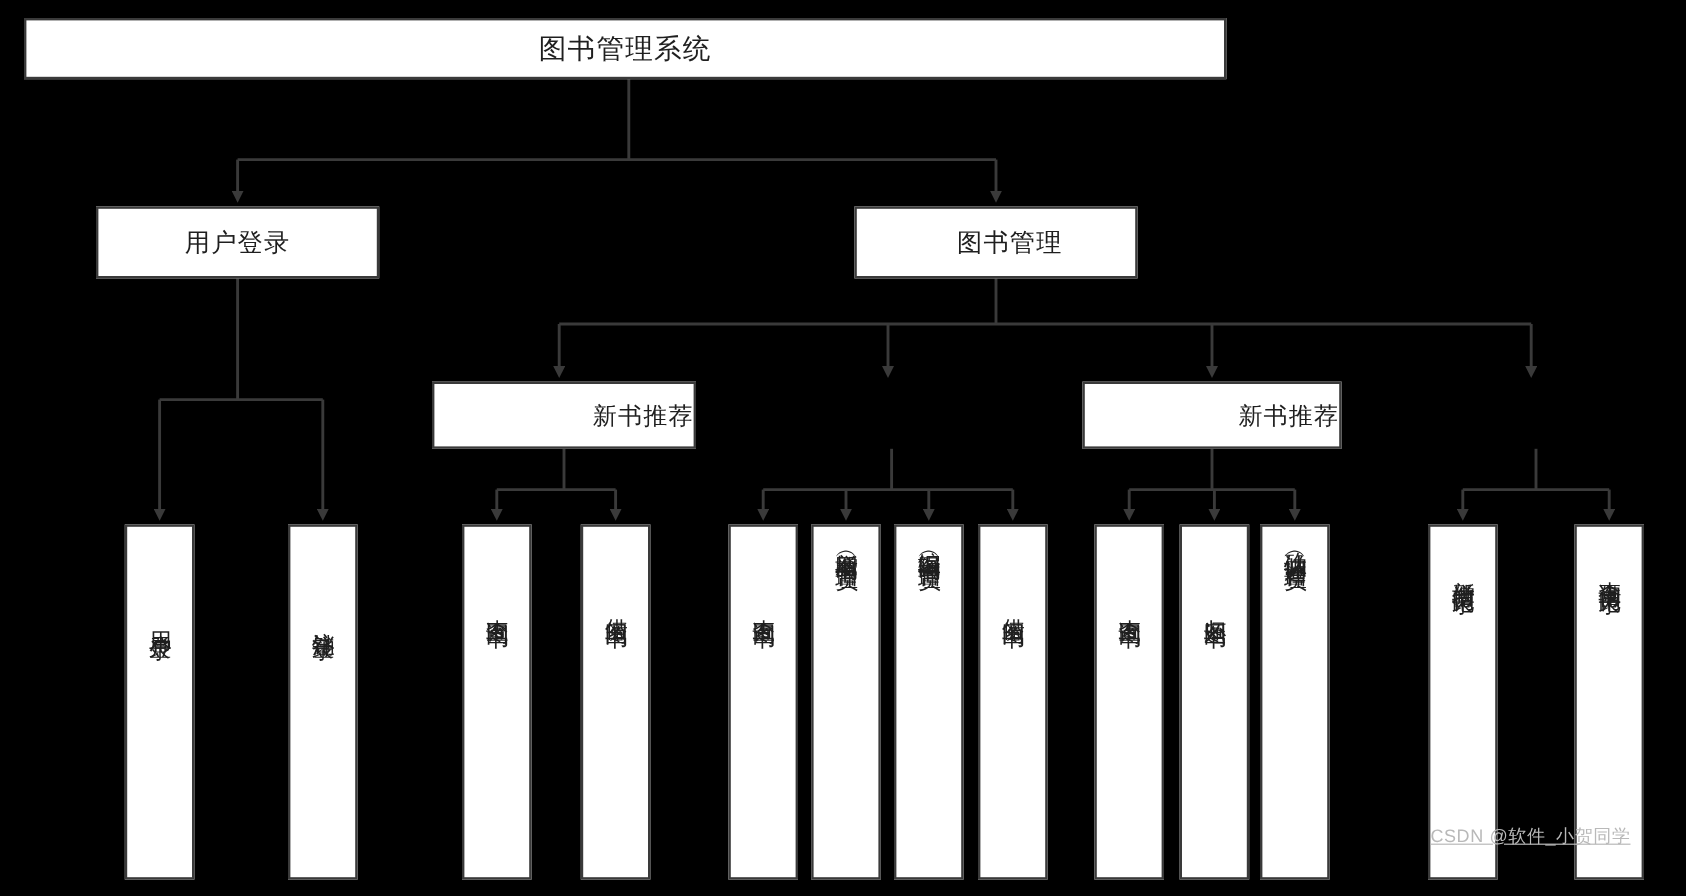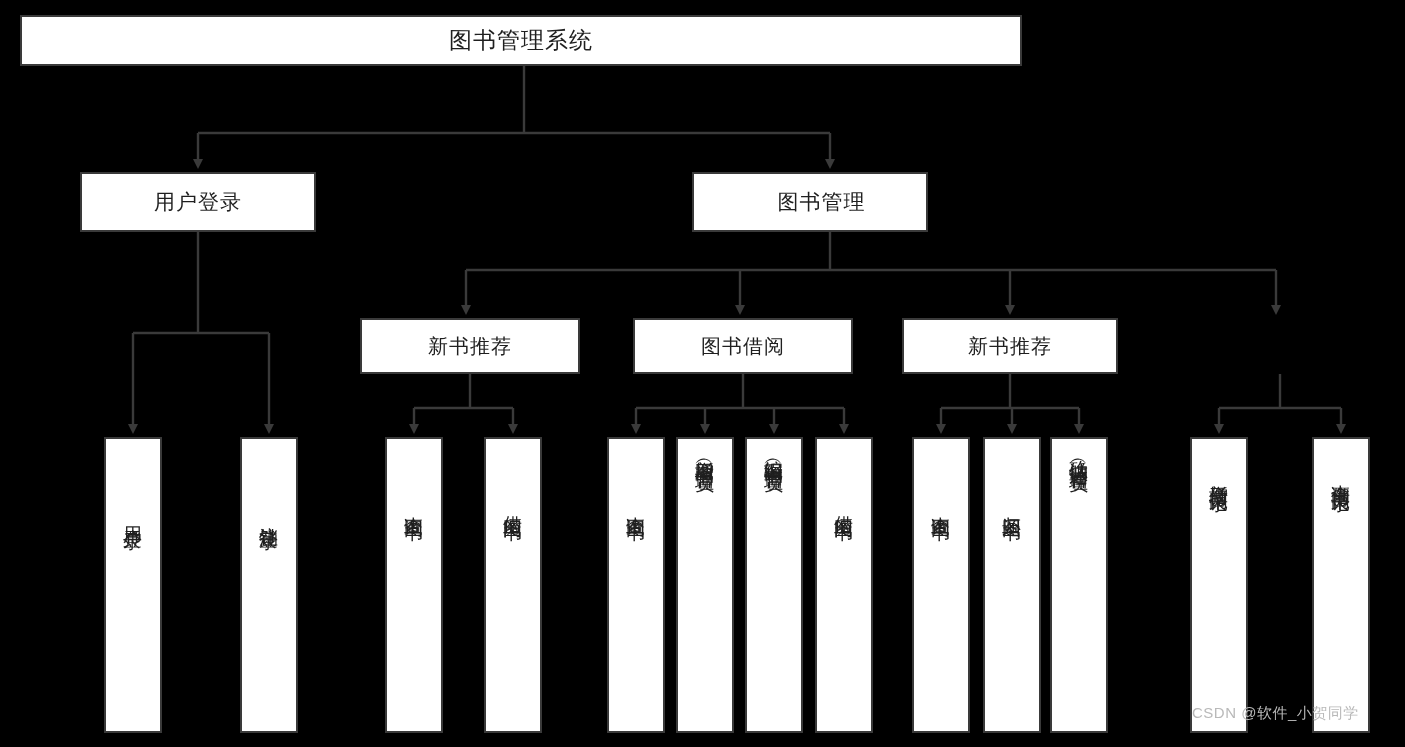--- a/index.html
+++ b/index.html
@@ -34,20 +34,21 @@
     font-size:23px;
     letter-spacing:1px;
   }
   .node.lvl2{
     font-size:21px;
     letter-spacing:1px;
   }
   .node.lvl3{
     font-size:20px;
     letter-spacing:1px;
+    justify-content:flex-end;
   }
   .node.leaf{
     font-size:19px;
     align-items:flex-start;
     justify-content:center;
     padding-top:10px;
   }
   .vtext{
     writing-mode:vertical-rl;
     text-orientation:upright;
@@ -119,29 +120,26 @@
     </g>
   </svg>
 
   <div class="node root" style="left:20px;top:15px;width:1002px;height:51px;">
     <span>图书管理系统</span>
   </div>
 
   <div class="node lvl2" style="left:80px;top:172px;width:236px;height:60px;">
     <span>用户登录</span>
   </div>
-  <div class="node lvl2" style="left:692px;top:172px;width:236px;height:60px;padding-left:23px;">
+  <div class="node lvl2" style="left:712px;top:172px;width:236px;height:60px;padding-left:23px;">
     <span>图书管理</span>
   </div>
 
   <div class="node lvl3" style="left:360px;top:318px;width:220px;height:56px;">
     <span>新书推荐</span>
-  </div>
-  <div class="node lvl3" style="left:633px;top:318px;width:220px;height:56px;">
-    <span>图书借阅</span>
   </div>
   <div class="node lvl3" style="left:902px;top:318px;width:216px;height:56px;">
     <span>新书推荐</span>
   </div>
 
   <div class="node leaf" style="left:104px;top:437px;width:58px;height:296px;padding-top:72px;">
     <span class="vtext">用户登录</span>
   </div>
   <div class="node leaf" style="left:240px;top:437px;width:58px;height:296px;padding-top:72px;">
     <span class="vtext">注销登录</span>
@@ -177,15 +175,15 @@
     <span class="vtext">确认归还（管理员）</span>
   </div>
 
   <div class="node leaf" style="left:1190px;top:437px;width:58px;height:296px;padding-top:30px;">
     <span class="vtext">新增借阅记录</span>
   </div>
   <div class="node leaf" style="left:1312px;top:437px;width:58px;height:296px;padding-top:30px;">
     <span class="vtext">查询借阅记录</span>
   </div>
 
-  <div class="watermark" style="left:1192px;top:704px;">CSDN @软件_小贺同学</div>
+  <div class="watermark" style="left:1192px;top:688px;text-decoration:underline;">CSDN @软件_小贺同学</div>
 
 </div>
 
 </body></html>

